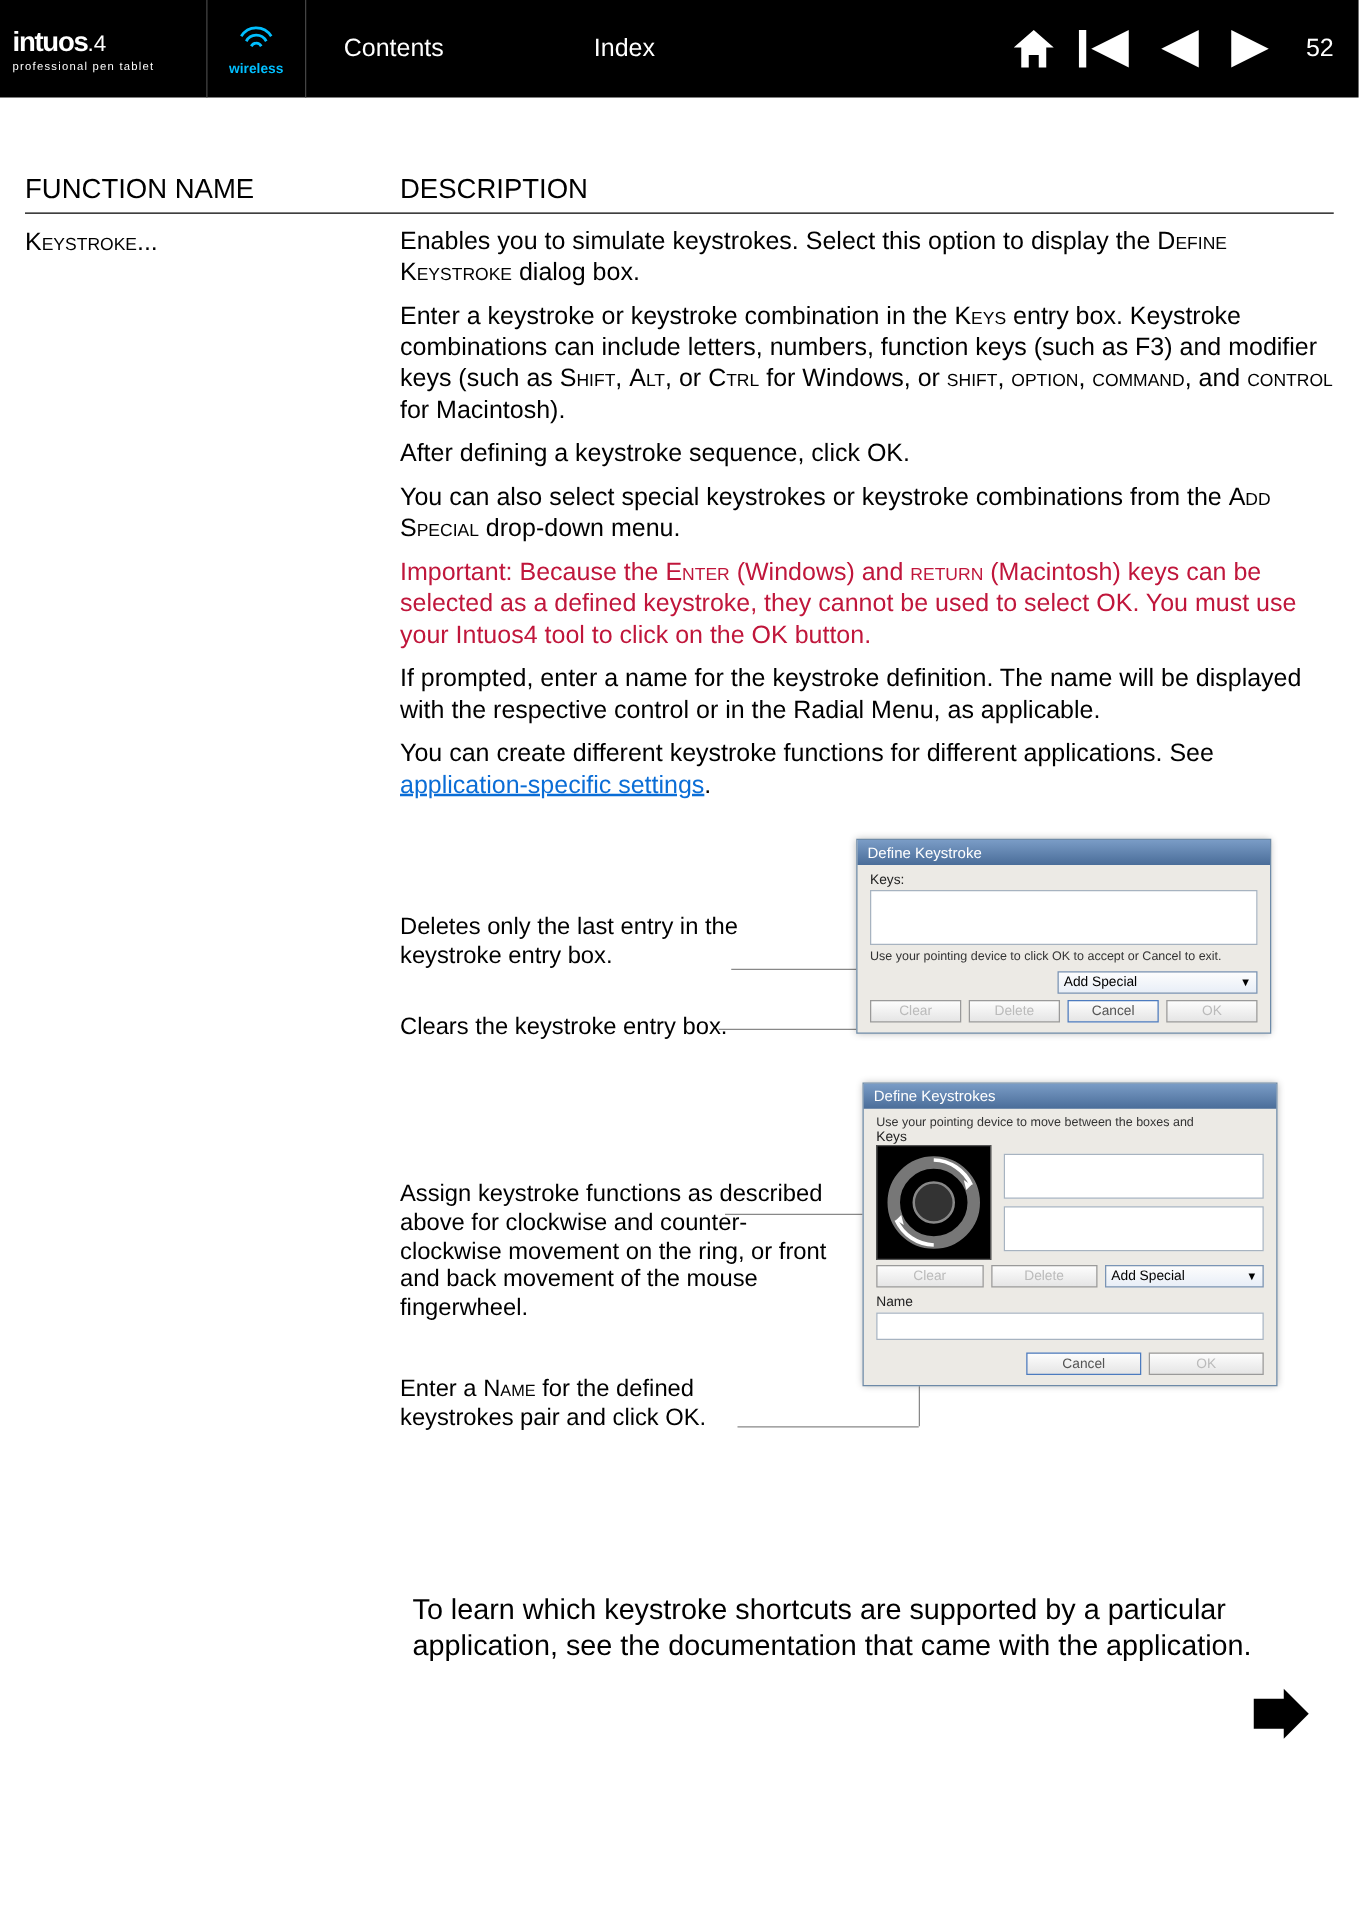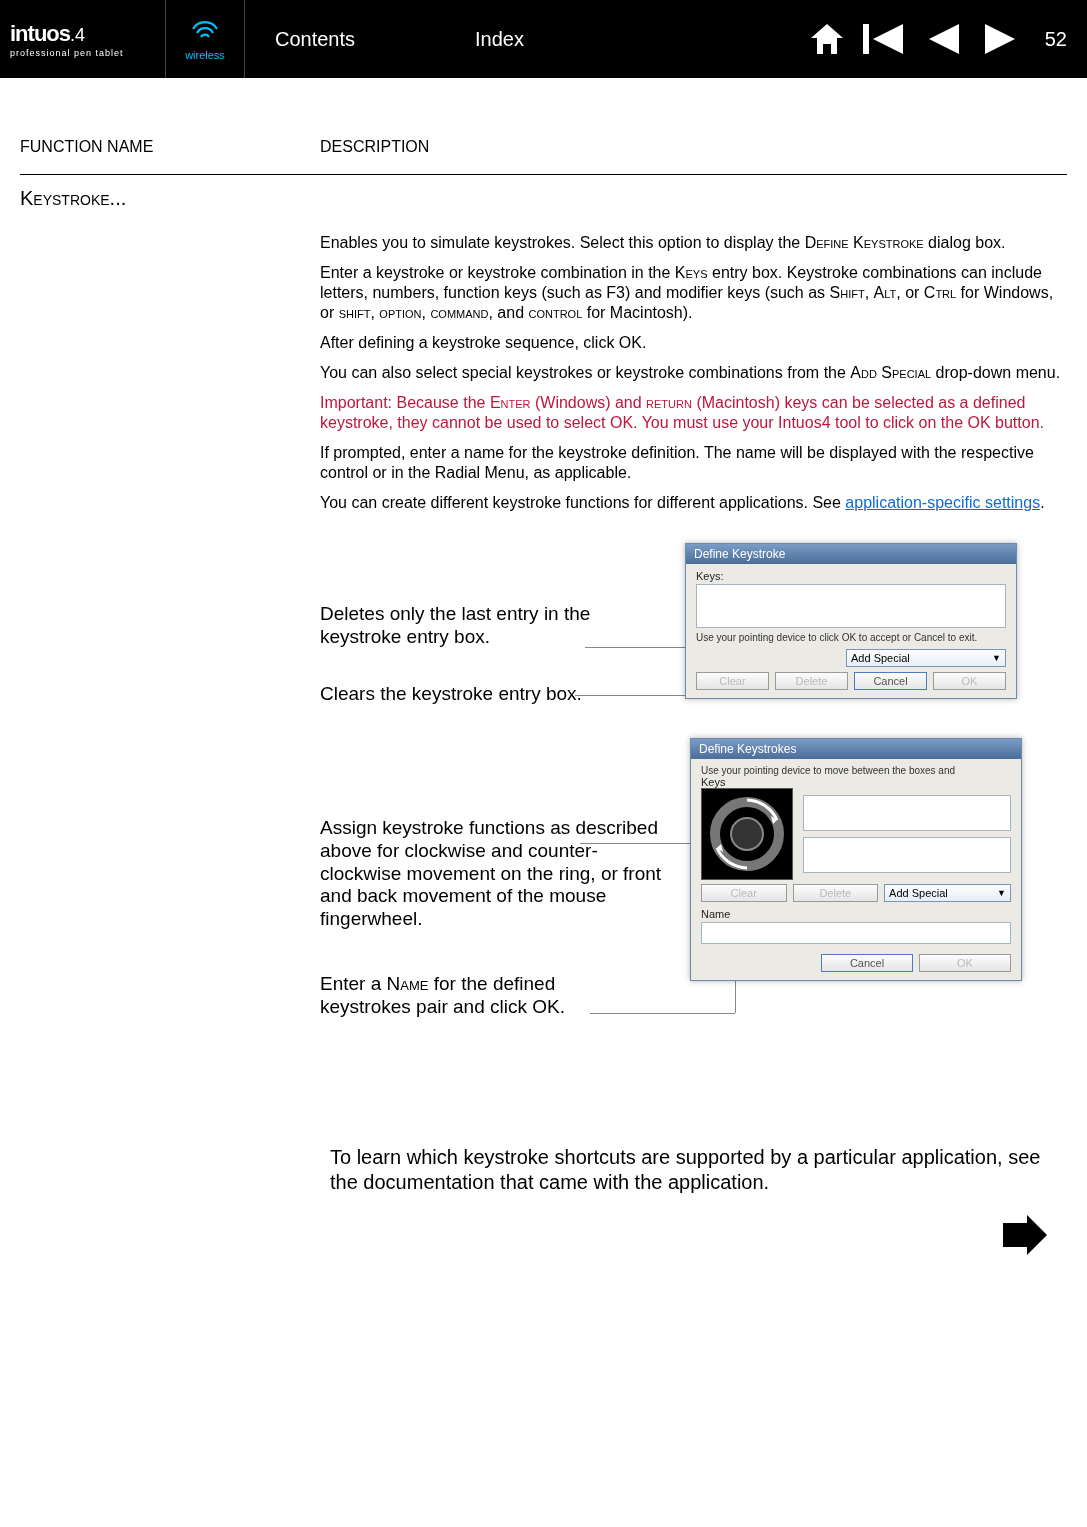--- a/index.html
+++ b/index.html
@@ -39,20 +39,21 @@
   }
   .wireless-block {
     border-left: 1px solid #444;
     border-right: 1px solid #444;
     height: 78px;
     width: 78px;
     display: flex;
     flex-direction: column;
     align-items: center;
     justify-content: center;
+    font-weight: bold;
   }
   .wifi-arc {
     width: 30px;
     height: 30px;
     position: relative;
   }
   .wifi-arc svg { display:block; }
   .wireless-label {
     font-size: 11px;
     margin-top: 2px;
@@ -74,44 +75,43 @@
   .page-num-top {
     color: #fff;
     font-size: 20px;
     margin-left: 8px;
   }
   .content {
     padding: 60px 20px 20px 20px;
   }
   .col-headers {
     display: flex;
-    font-size: 16px;
-    margin-bottom: 18px;
+    font-size: 22px;
+    margin-bottom: 6px;
   }
   .col1 { width: 300px; padding-left: 0; }
   .col2 { flex: 1; }
   hr.sep {
     border: none;
     border-top: 1px solid #000;
     margin: 4px 0 10px 0;
   }
   .row {
     display: flex;
   }
   .funcname {
     width: 300px;
     font-variant: small-caps;
     font-size: 20px;
     padding-top: 2px;
   }
   .desc {
     flex: 1;
-    font-size: 16px;
+    font-size: 20px;
     line-height: 1.25;
-    margin-top: 48px;
   }
   .desc p { margin: 0 0 10px 0; }
   .smallcaps { font-variant: small-caps; }
   .important { color: #c0163b; }
   a.bluelink { color: #0a6dd6; text-decoration: underline; }
   .diagram-area {
     position: relative;
     margin-top: 20px;
     width: 740px;
     height: 580px;
@@ -192,21 +192,21 @@
     display: flex;
     align-items: center;
     justify-content: center;
   }
   .dlg2-row { display:flex; gap:10px; align-items:center; margin-bottom:4px;}
   .dlg2-box { flex:1; background:#fff; border:1px solid #a7b3c0; height:34px;}
   .dlg2-nameinput { background:#fff; border:1px solid #a7b3c0; height:20px; margin-top:2px; margin-bottom:10px;}
   .closing {
     margin-left: 310px;
     margin-top: 22px;
-    font-size: 20px;
+    font-size: 23px;
     line-height: 1.25;
     width: 720px;
   }
   .big-arrow {
     margin: 18px 18px 0 0;
     float: right;
   }
 </style>
 </head>
 <body>

